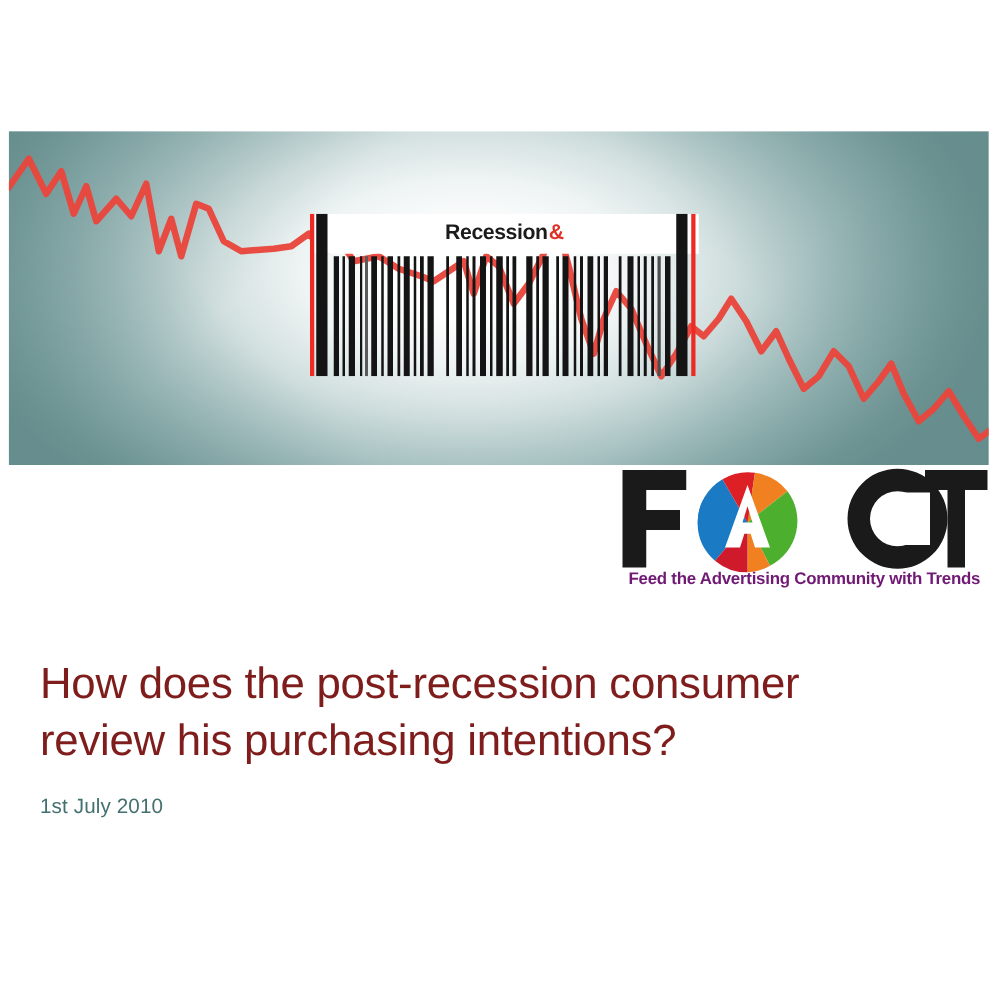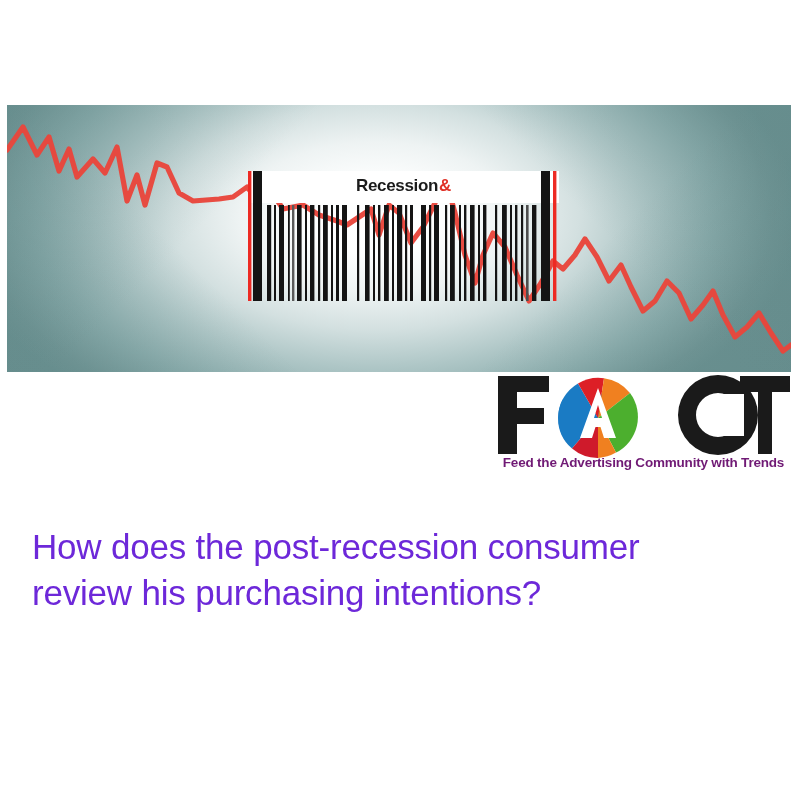--- a/index.html
+++ b/index.html
@@ -133,21 +133,21 @@
     position: absolute;
     left: 32px;
     top: 524px;
     width: 736px;
   }
   .slide-title {
     font-family: "Liberation Sans", sans-serif;
     font-size: 35px;
     font-weight: normal;
     line-height: 1.30;
-    color: #6d28d9;
+    color: #7f1d1d;
     letter-spacing: -0.2px;
     margin: 0;
     white-space: pre-line;
   }
   .slide-date {
     margin-top: 22px;
     font-family: "Liberation Sans", sans-serif;
     font-size: 16.5px;
     font-weight: normal;
     color: #44706f;
@@ -281,15 +281,16 @@
         <path d="M248,4 H298 V20 H280 V82 H266 V20 H248 Z" fill="#1a1a1a"></path>
       </g>
     </svg>
 
     <div class="fact-tagline">Feed the Advertising Community with Trends</div>
   </div>
 
   <div class="title-block">
     <h1 class="slide-title">How does the post-recession consumer
 review his purchasing intentions?</h1>
+    <div class="slide-date">1st July 2010</div>
   </div>
 
 </div>
 
 </body></html>

